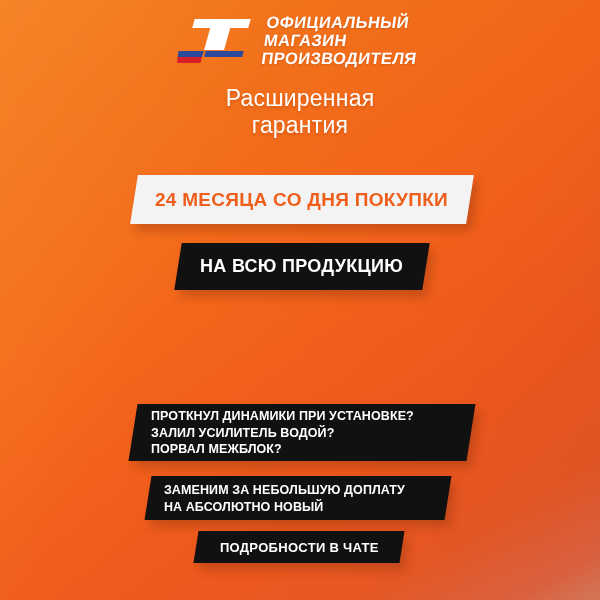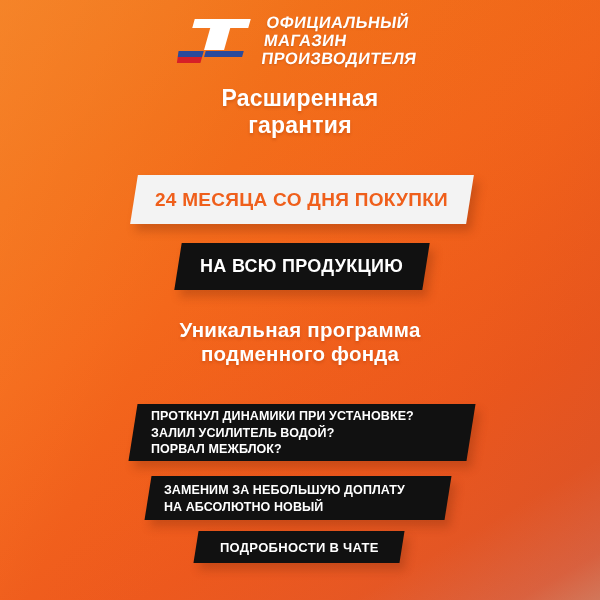--- a/index.html
+++ b/index.html
@@ -66,21 +66,21 @@
   }
   .logo-text div { white-space: nowrap; }
 
   
   .heading {
     position: absolute;
     left: 0;
     width: 100%;
     text-align: center;
     color: #ffffff;
-    font-weight: bold;
+    font-weight: normal;
     line-height: 1.18;
     text-shadow: 0 2px 3px rgba(150,50,0,0.30);
   }
   #heading-warranty {
     top: 85px;
     font-size: 23px;
     letter-spacing: 0.2px;
   }
   #heading-program {
     top: 318px;
@@ -200,22 +200,20 @@
 гарантия</div>
 
     <div class="ribbon ribbon-white" id="ribbon-24">
       <span class="ribbon-label">24 МЕСЯЦА СО ДНЯ ПОКУПКИ</span>
     </div>
 
     <div class="ribbon ribbon-black" id="ribbon-all-products">
       <span class="ribbon-label">НА ВСЮ ПРОДУКЦИЮ</span>
     </div>
 
-    <div class="heading" id="heading-program" style="white-space: pre-line;">Уникальная программа
-подменного фонда</div>
 
     <div class="ribbon ribbon-black" id="ribbon-questions">
       <span class="ribbon-label">ПРОТКНУЛ ДИНАМИКИ ПРИ УСТАНОВКЕ?
 ЗАЛИЛ УСИЛИТЕЛЬ ВОДОЙ?
 ПОРВАЛ МЕЖБЛОК?</span>
     </div>
 
     <div class="ribbon ribbon-black" id="ribbon-replace">
       <span class="ribbon-label">ЗАМЕНИМ ЗА НЕБОЛЬШУЮ ДОПЛАТУ
 НА АБСОЛЮТНО НОВЫЙ</span>

